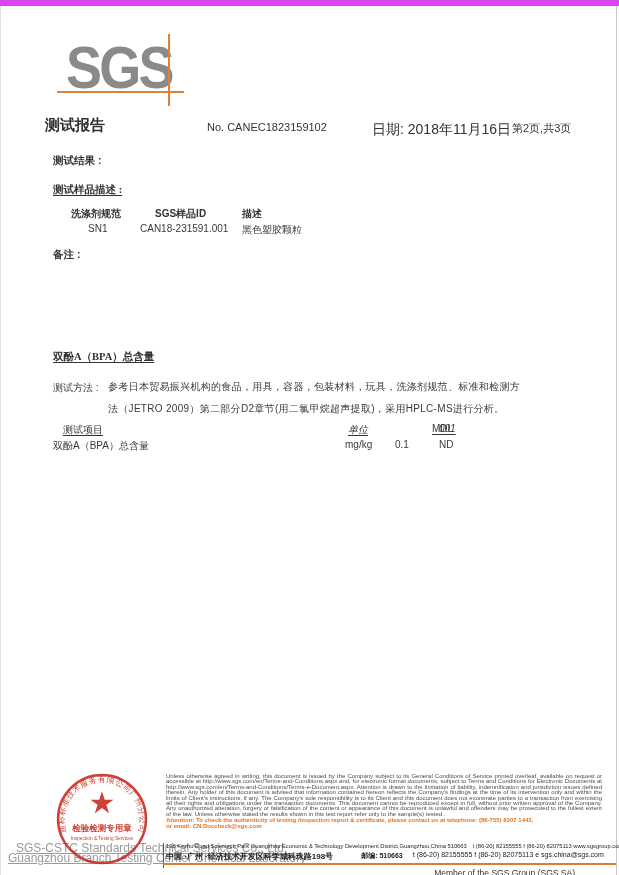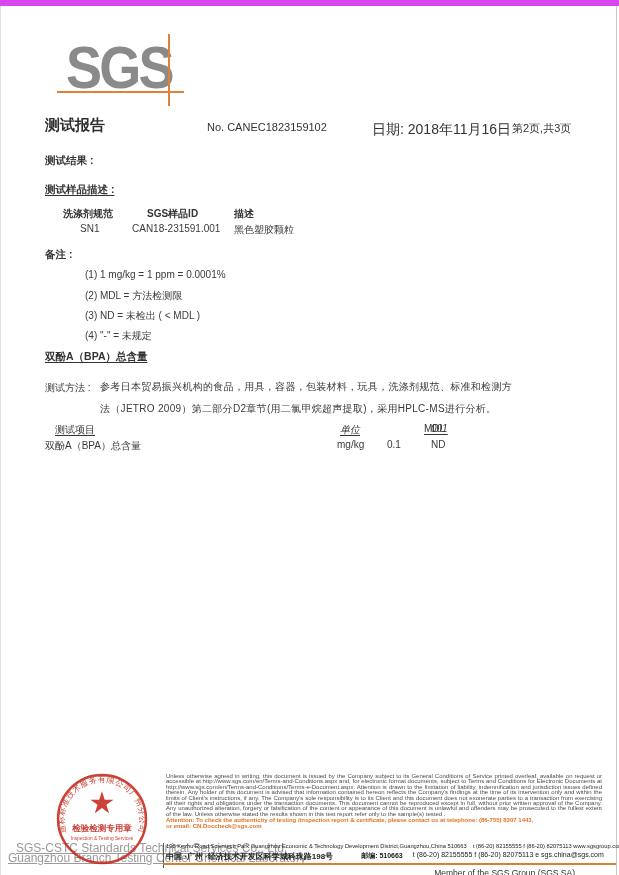--- a/index.html
+++ b/index.html
@@ -5,36 +5,36 @@
   html,body{margin:0;padding:0;}
   body{
     width:619px;height:875px;background:#ffffff;
     font-family:"Liberation Sans","DejaVu Sans",sans-serif;
     color:#3a3a3a;-webkit-font-smoothing:antialiased;
   }
   .page{position:relative;width:619px;height:875px;background:#fff;overflow:hidden;
         border-top:6px solid #d946ef;box-sizing:border-box;}
   .edge-left{position:absolute;left:0;top:0;width:1px;height:875px;background:#e2e2e2;}
   .edge-right{position:absolute;left:616px;top:0;width:1px;height:875px;background:#c9c9c9;}
-  .abs{position:absolute;}
+  .abs{position:absolute;margin-left:8px;}
 
   
   .logo-text{position:absolute;left:66px;top:32px;font-size:60px;line-height:1;
     font-weight:bold;color:#8a8a8a;letter-spacing:-3px;transform:scaleX(0.9);transform-origin:0 0;}
   .logo-hline{position:absolute;left:57px;top:85px;width:127px;height:2px;background:#e0813a;}
   .logo-vline{position:absolute;left:168px;top:28px;width:2px;height:72px;background:#e0813a;}
 
   
   .doc-title{position:absolute;left:45px;top:110px;font-size:15px;font-weight:bold;color:#2e2e2e;}
   .report-no{position:absolute;left:207px;top:115px;font-size:11px;color:#333;}
   .report-date{position:absolute;left:372px;top:115px;font-size:14px;color:#333;}
   .page-info{position:absolute;left:512px;top:115px;font-size:11px;color:#333;}
 
   .lbl{font-size:10.5px;font-weight:bold;color:#333;}
-  .u{text-decoration:underline;text-underline-offset:2px;}
+  .u{text-decoration:underline;text-underline-offset:2px;font-family:Liberation Serif, serif;}
   .body-txt{font-size:10px;color:#3a3a3a;}
 
   
   .th{font-size:10px;font-weight:bold;color:#333;}
   .td{font-size:10px;color:#3a3a3a;}
 
   
   .note-item{height:20px;font-size:10px;color:#3a3a3a;}
 
   
@@ -84,26 +84,20 @@
 
   <div class="abs lbl u" style="left:45px;top:177px;">测试样品描述 :</div>
   <div class="abs th" style="left:63px;top:201px;">洗涤剂规范</div>
   <div class="abs th" style="left:147px;top:201px;">SGS样品ID</div>
   <div class="abs th" style="left:234px;top:201px;">描述</div>
   <div class="abs td" style="left:80px;top:217px;">SN1</div>
   <div class="abs td" style="left:132px;top:217px;">CAN18-231591.001</div>
   <div class="abs td" style="left:234px;top:217px;">黑色塑胶颗粒</div>
 
   <div class="abs lbl" style="left:45px;top:242px;">备注 :</div>
-  <div class="abs" style="left:85px;top:263px;">
-    <div class="note-item">(1) 1 mg/kg = 1 ppm = 0.0001%</div>
-    <div class="note-item">(2) MDL = 方法检测限</div>
-    <div class="note-item">(3) ND = 未检出 ( &lt; MDL )</div>
-    <div class="note-item">(4) "-" = 未规定</div>
-  </div>
 
   <div class="abs lbl u" style="left:45px;top:344px;">双酚A（BPA）总含量</div>
   <div class="abs body-txt" style="left:45px;top:375px;">测试方法 :</div>
   <div class="abs" style="left:100px;top:370px;width:480px;">
     <div class="method-line">参考日本贸易振兴机构的食品，用具，容器，包装材料，玩具，洗涤剂规范、标准和检测方</div>
     <div class="method-line">法（JETRO 2009）第二部分D2章节(用二氯甲烷超声提取)，采用HPLC-MS进行分析。</div>
   </div>
 
   <div class="abs res-h" style="left:55px;top:417px;">测试项目</div>
   <div class="abs res-h italic" style="left:340px;top:417px;">单位</div>

